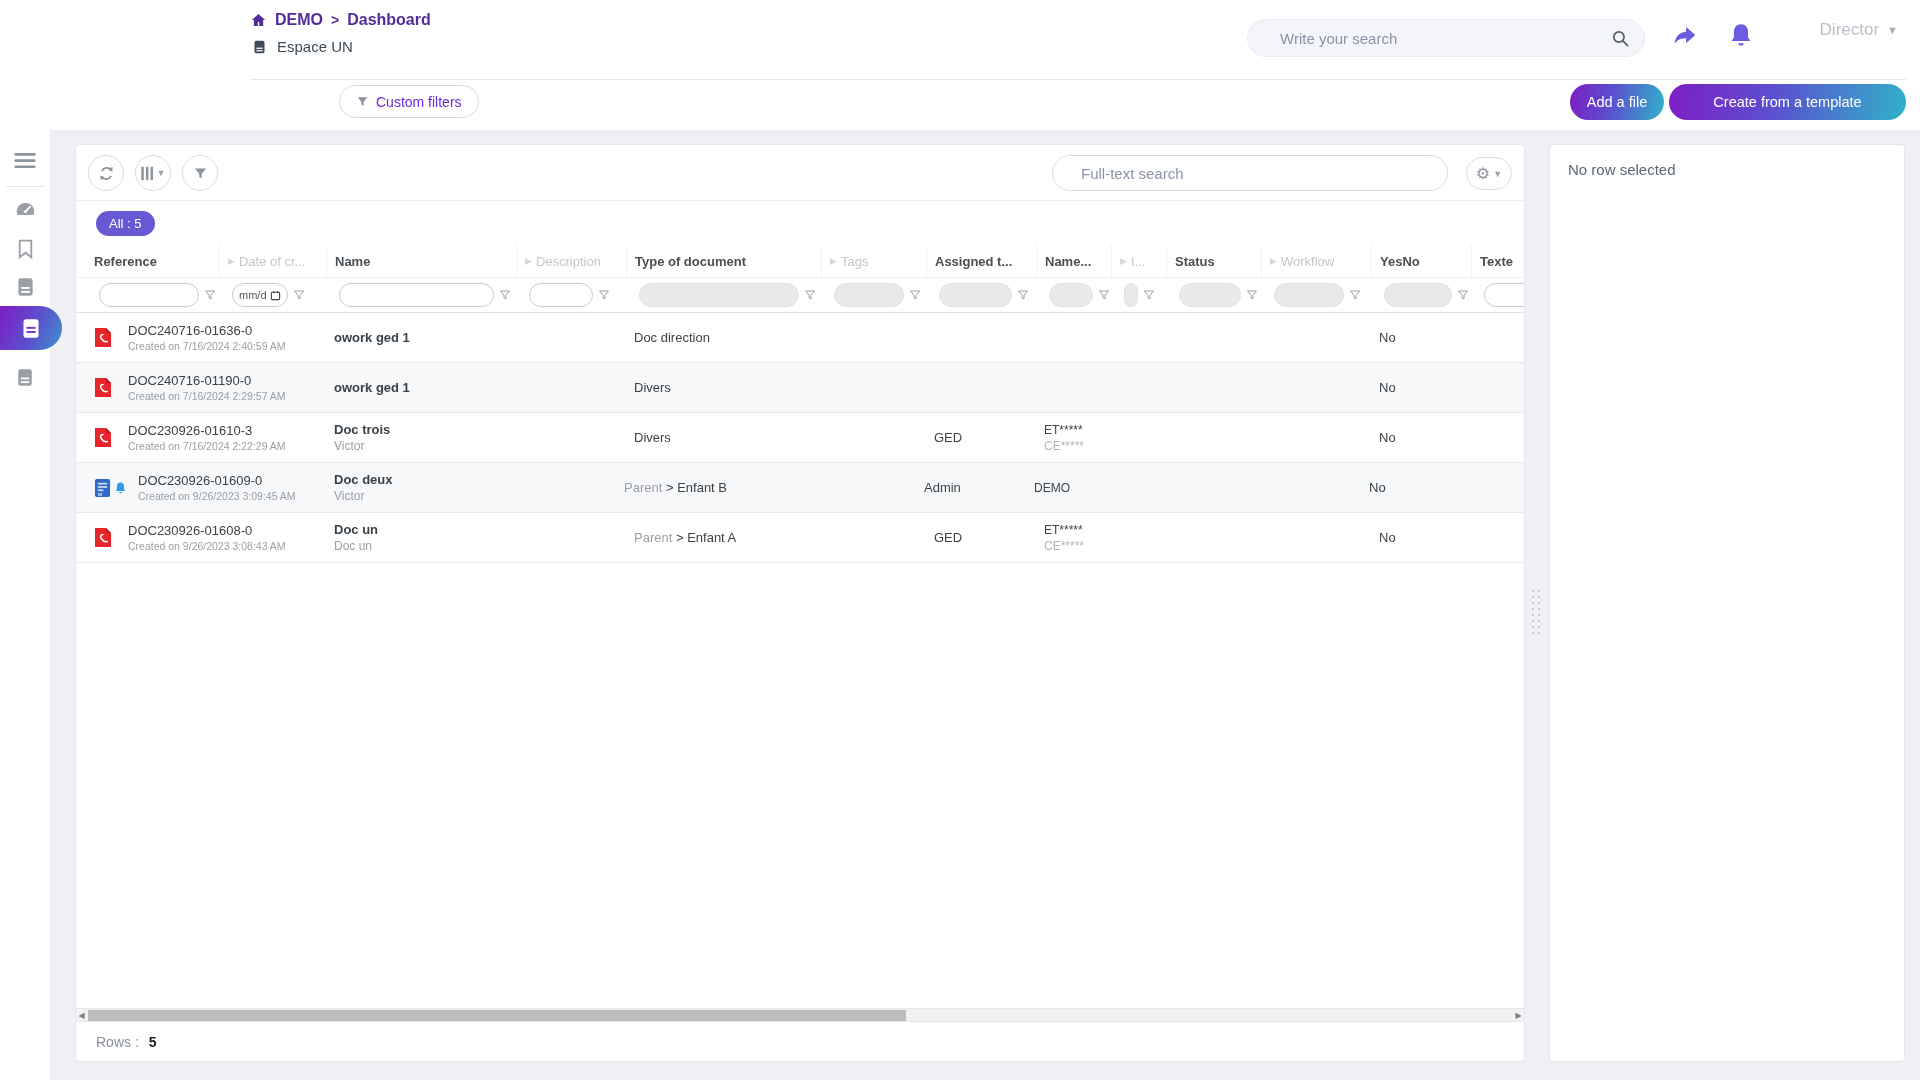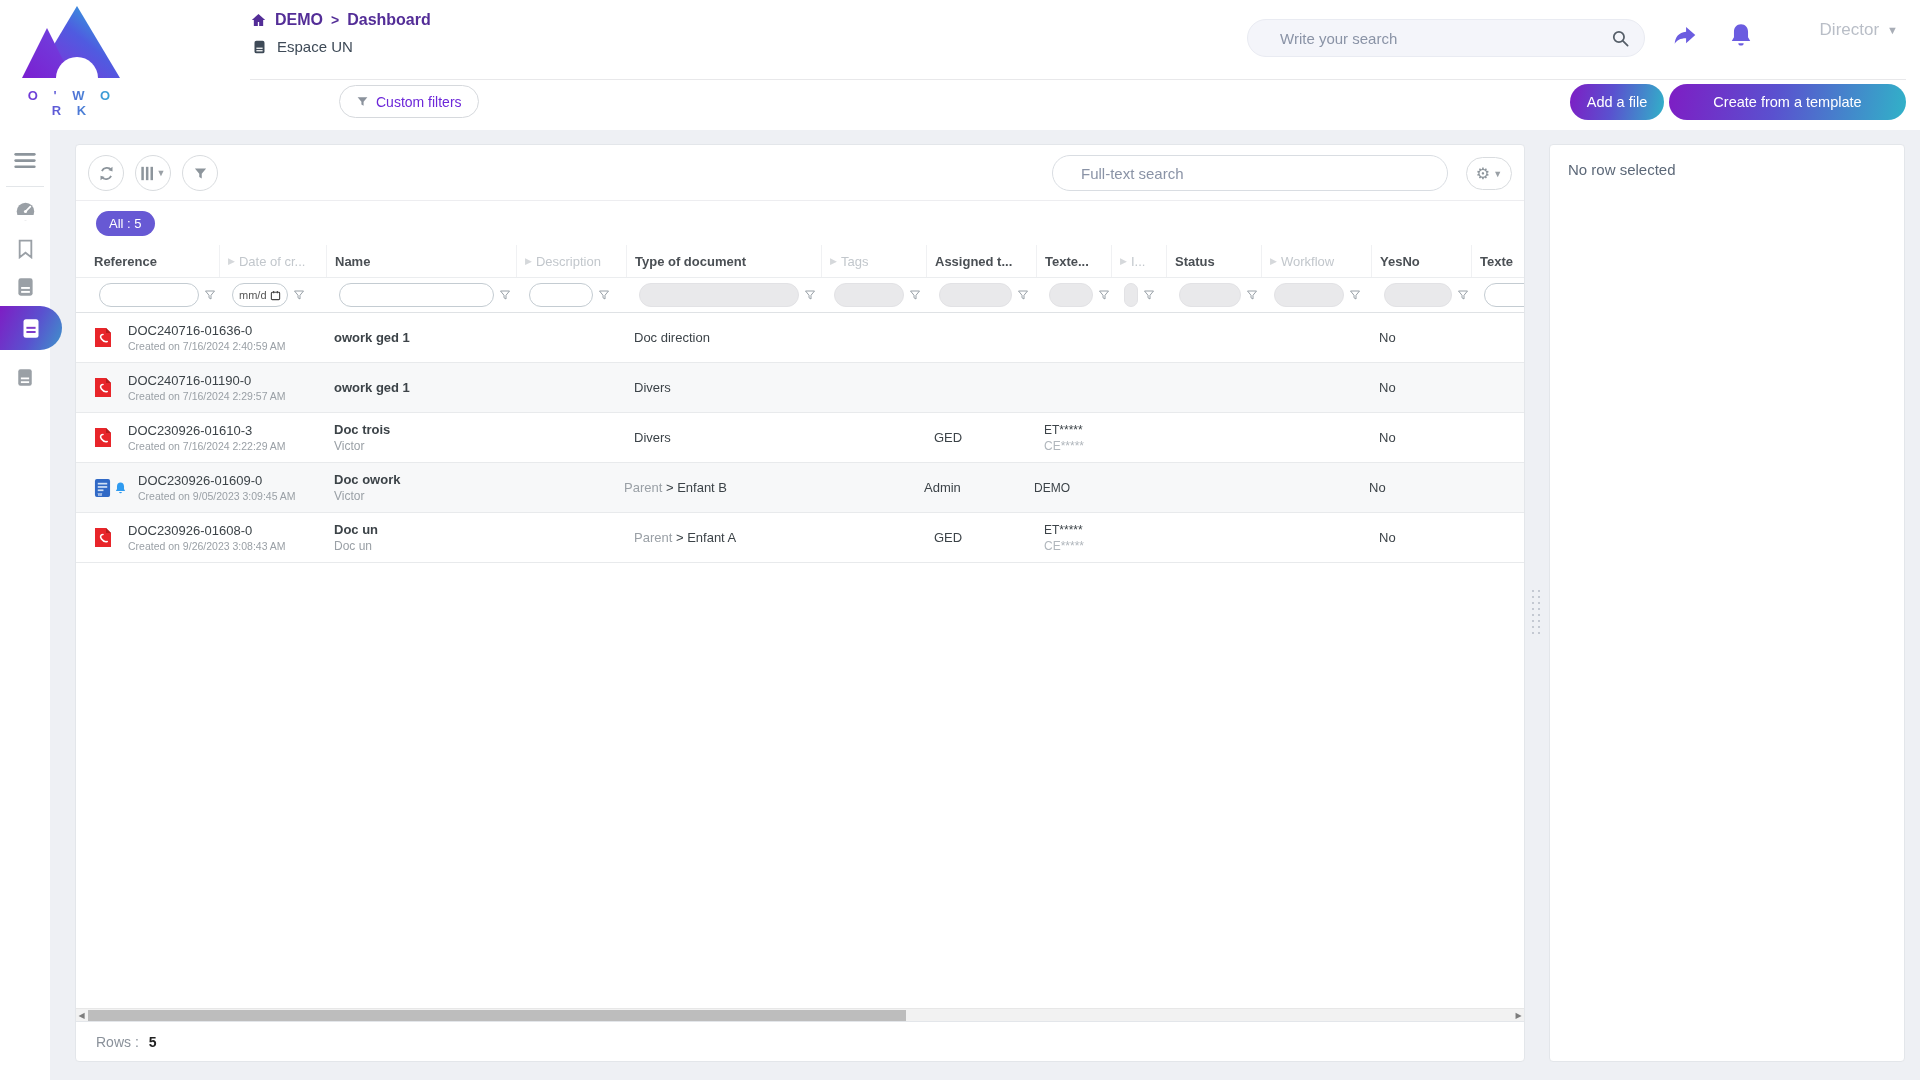--- a/index.html
+++ b/index.html
@@ -117,39 +117,20 @@
   .rows-label { font-size:14px; color:#8a919a; }
   .rows-count { font-size:14px; font-weight:bold; color:#222; }
 </style>
 </head>
 <body>
 
 <div class="page">
   <div class="content-bg"></div>
 
   <div class="topbar">
-    <div class="logo-wrap">
-      <svg width="104" height="76" viewBox="0 0 104 76">
-        <defs>
-          <linearGradient id="lg1" x1="0%" y1="100%" x2="100%" y2="0%">
-            <stop offset="0%" stop-color="#8a2bd8"></stop>
-              <stop offset="55%" stop-color="#4f5be0"></stop>
-              <stop offset="100%" stop-color="#25c2d9"></stop>
-          </linearGradient>
-          <linearGradient id="lg2" x1="0%" y1="100%" x2="100%" y2="0%">
-            <stop offset="0%" stop-color="#7b1fd0"></stop>
-              <stop offset="100%" stop-color="#6d46e0"></stop>
-          </linearGradient>
-        </defs>
-        <polygon points="57,0 100,72 14,72" fill="url(#lg1)"></polygon>
-        <polygon points="27,22 52,72 2,72" fill="url(#lg2)"></polygon>
-        <path d="M36 72 a21 21 0 0 1 42 0 Z" fill="#ffffff"></path>
-      </svg>
-      <div class="logo-text">O ' W O R K</div>
-    </div>
 
     <div class="crumb-row">
       <svg width="17" height="16" viewBox="0 0 24 24">
         <path d="M12 3 L2 12 h3 v9 h6 v-6 h2 v6 h6 v-9 h3 Z" fill="#532d97"></path>
       </svg>
       <span>DEMO</span>
       <span class="sep">&gt;</span>
       <span>Dashboard</span>
     </div>
 
@@ -304,21 +285,21 @@
         <span>Type of document</span>
         </div>
       <div class="th muted" style="width:105px;">
         <span class="arrow">▶</span>
         <span>Tags</span>
         </div>
       <div class="th" style="width:110px;">
         <span>Assigned t...</span>
         </div>
       <div class="th" style="width:75px;">
-        <span>Texte...</span>
+        <span>Name...</span>
         </div>
       <div class="th muted" style="width:55px;">
         <span class="arrow">▶</span>
         <span>I...</span>
         </div>
       <div class="th" style="width:95px;">
         <span>Status</span>
         </div>
       <div class="th muted" style="width:110px;">
         <span class="arrow">▶</span>
@@ -524,25 +505,25 @@
             <rect x="4" y="12" width="6" height="1.8" fill="#cfe0f5"></rect>
             <text x="4" y="19" font-size="6.5" fill="#fff" font-family="sans-serif">w</text>
           </svg>
           <svg width="13" height="14" viewBox="0 0 24 24">
             <path d="M12 2 C8 2 5.5 5 5.5 9 V14 L3.5 17.5 H20.5 L18.5 14 V9 C18.5 5 16 2 12 2 Z" fill="#2f9bf0"></path>
             <path d="M9.5 19.5 a2.5 2.2 0 0 0 5 0 Z" fill="#2f9bf0"></path>
           </svg>
         </span>
         <span class="ref-lines">
           <div class="ref">DOC230926-01609-0</div>
-          <div class="created">Created on 9/05/2023 3:09:45 AM</div>
+          <div class="created">Created on 9/26/2023 3:09:45 AM</div>
         </span>
       </div>
       <div class="tcell" style="width:180px;">
-        <div class="name-main">Doc owork</div>
+        <div class="name-main">Doc deux</div>
         <div class="name-sub">Victor</div>
       </div>
       <div class="tcell" style="width:110px;"></div>
       <div class="tcell" style="width:195px;">
         <span class="type-muted">Parent</span>
         <span>&gt; Enfant B</span>
       </div>
       <div class="tcell" style="width:105px;"></div>
       <div class="tcell" style="width:110px;">Admin</div>
       <div class="tcell" style="width:75px;">

